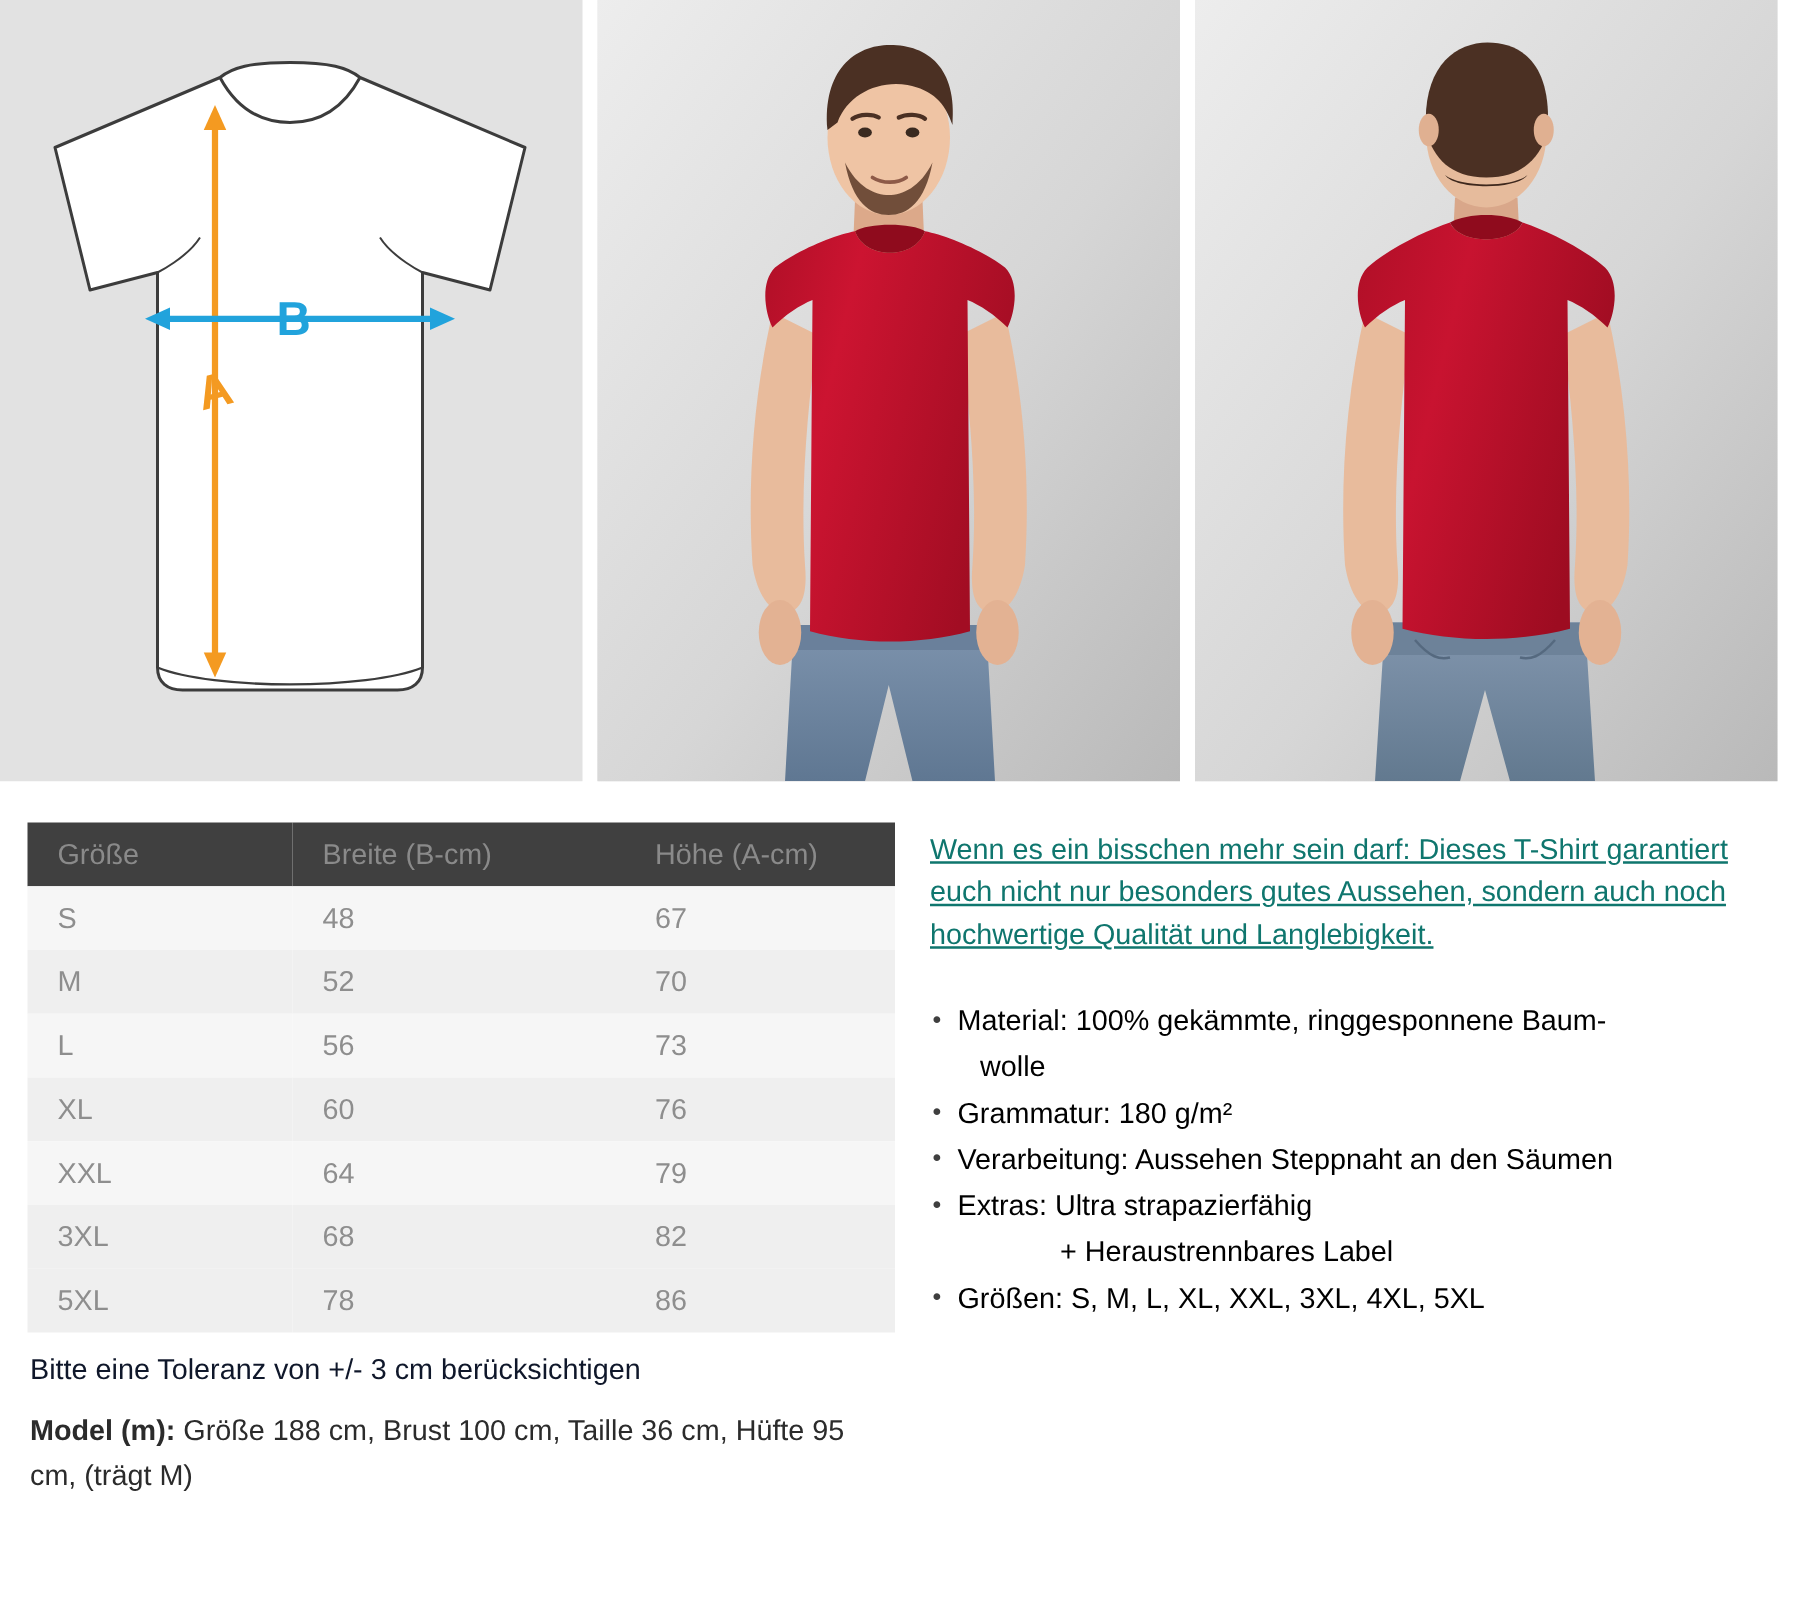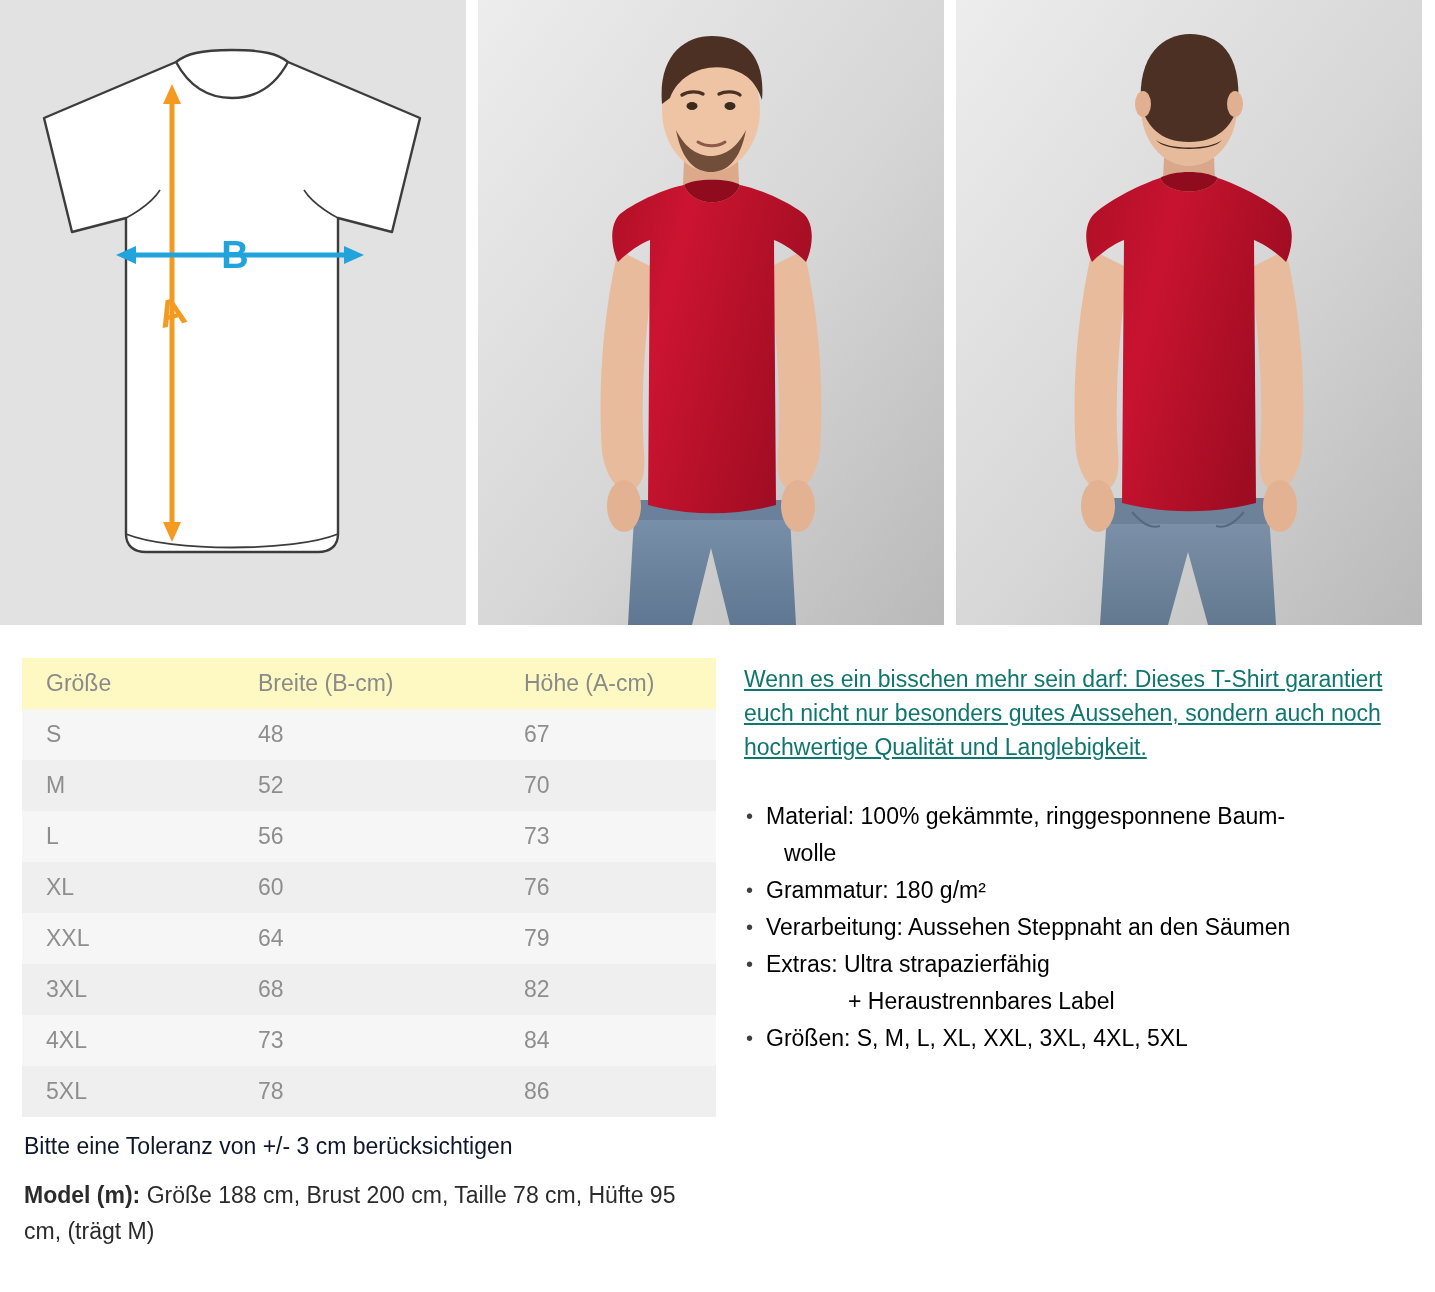--- a/index.html
+++ b/index.html
@@ -78,21 +78,21 @@
     font-weight: normal;
     color: #8e8e8e;
     padding: 11px 0 11px 24px;
     height: 29px;
     line-height: 29px;
   }
   table.size-table th { color: #8a8a8a; }
   table.size-table col.c1 { width: 212px; }
   table.size-table col.c2 { width: 266px; }
   table.size-table col.c3 { width: 216px; }
-  table.size-table thead tr { background: #fef9c3; }
+  table.size-table thead tr { background: #404040; }
   table.size-table tbody tr.odd  { background: #f6f6f6; }
   table.size-table tbody tr.even { background: #efefef; }
 
   .tolerance {
     font-size: 23px;
     color: #0f172a;
     margin-top: 16px;
     padding-left: 2px;
   }
   .model-line {
@@ -328,37 +328,32 @@
           <tr class="odd">
             <td>XXL</td>
             <td>64</td>
             <td>79</td>
           </tr>
           <tr class="even">
             <td>3XL</td>
             <td>68</td>
             <td>82</td>
           </tr>
-          <tr class="odd">
-            <td>4XL</td>
-            <td>73</td>
-            <td>84</td>
-          </tr>
           <tr class="even">
             <td>5XL</td>
             <td>78</td>
             <td>86</td>
           </tr>
         </tbody>
       </table>
 
       <div class="tolerance">Bitte eine Toleranz von +/- 3 cm berücksichtigen</div>
 
       <div class="model-line">
-        <b>Model (m):</b><span> Größe 188 cm, Brust 200 cm, Taille 78 cm, Hüfte 95 cm, (trägt M)</span>
+        <b>Model (m):</b><span> Größe 188 cm, Brust 100 cm, Taille 36 cm, Hüfte 95 cm, (trägt M)</span>
       </div>
     </div>
 
     <div class="right-col">
       <p class="intro">Wenn es ein bisschen mehr sein darf: Dieses T-Shirt garantiert euch nicht nur besonders gutes Aussehen, sondern auch noch hochwertige Qualität und Langlebigkeit.</p>
 
       <ul class="features">
         <li>
           <span>Material: 100% gekämmte, ringgesponnene Baum-</span>
           <span class="wrap2">wolle</span>

